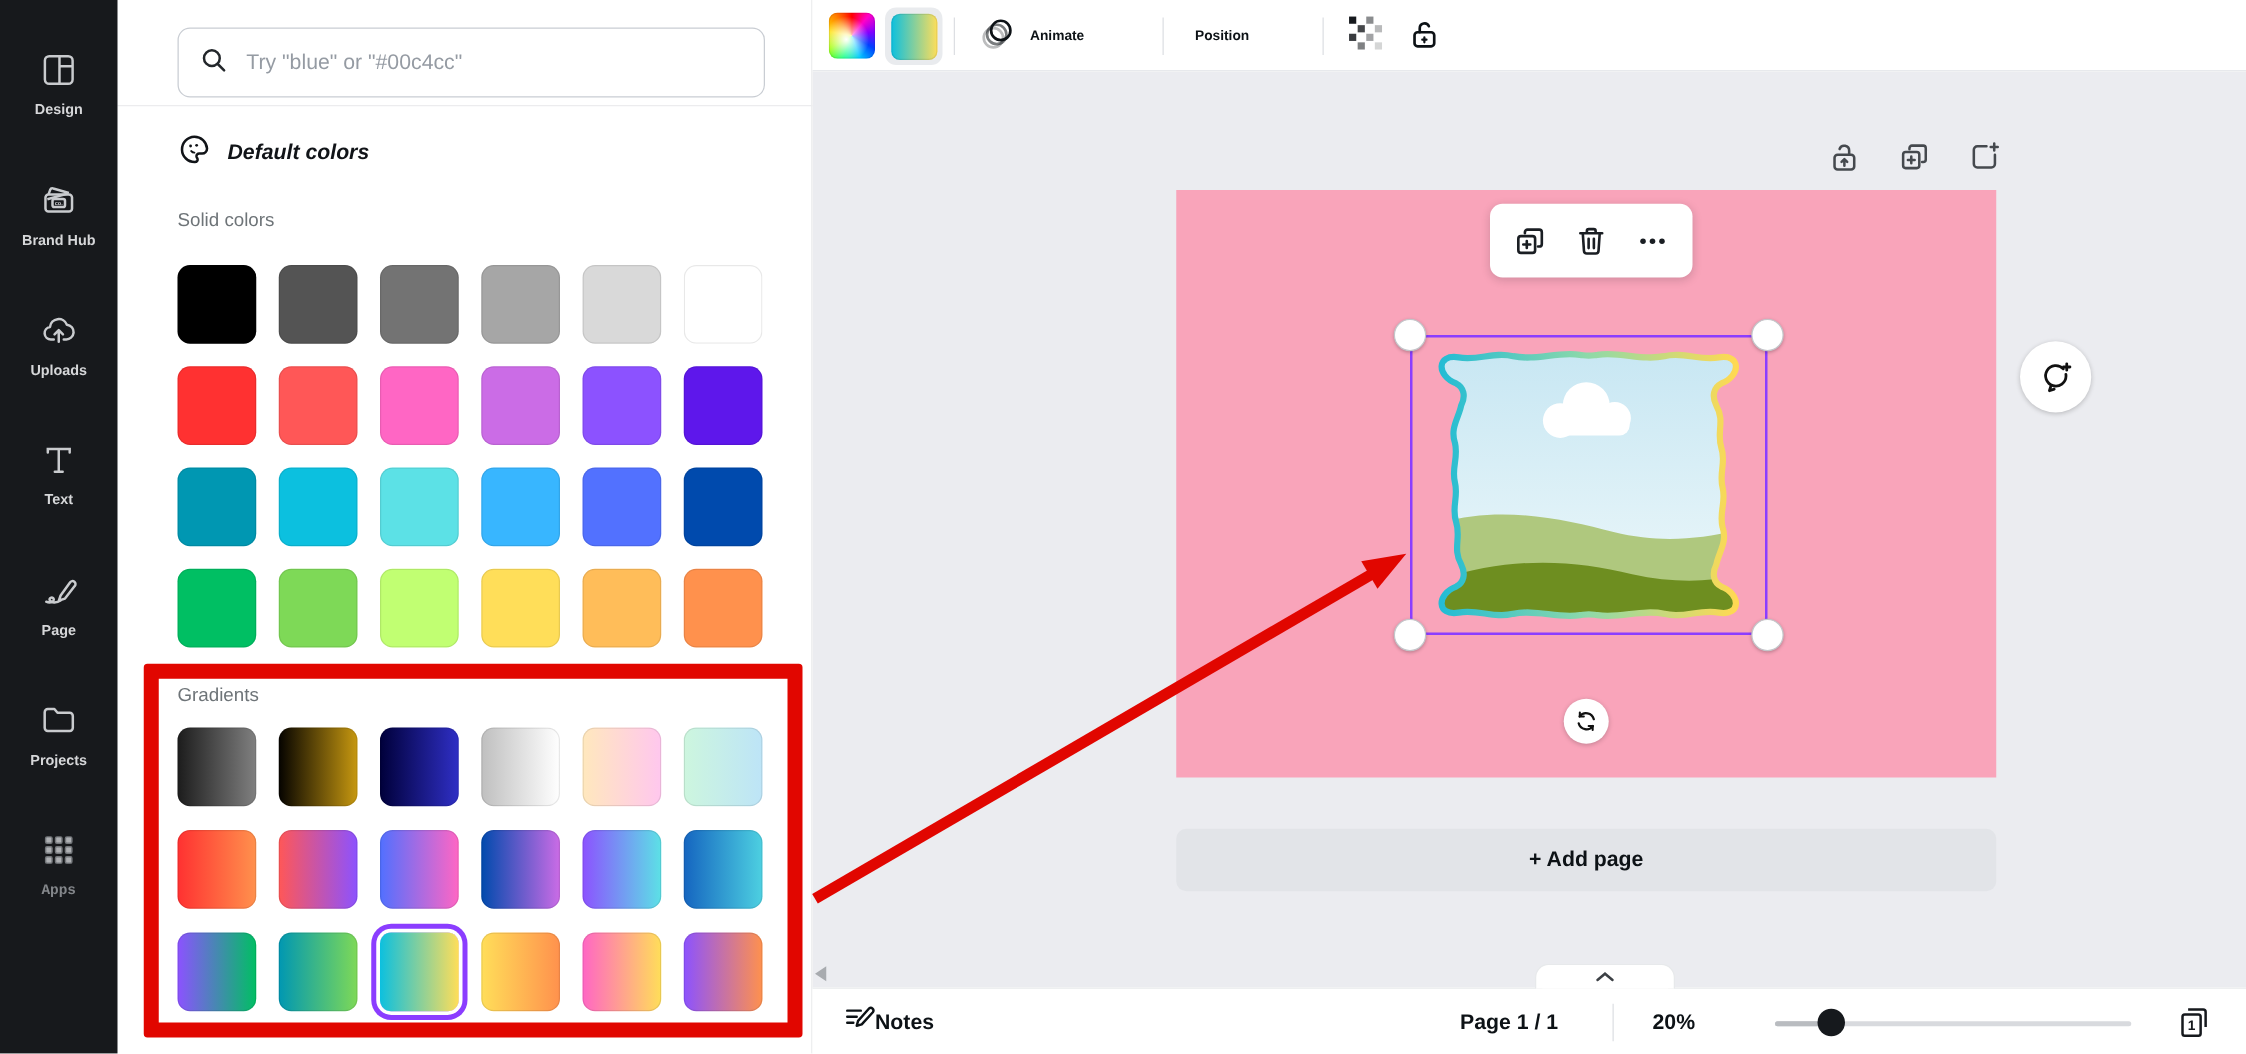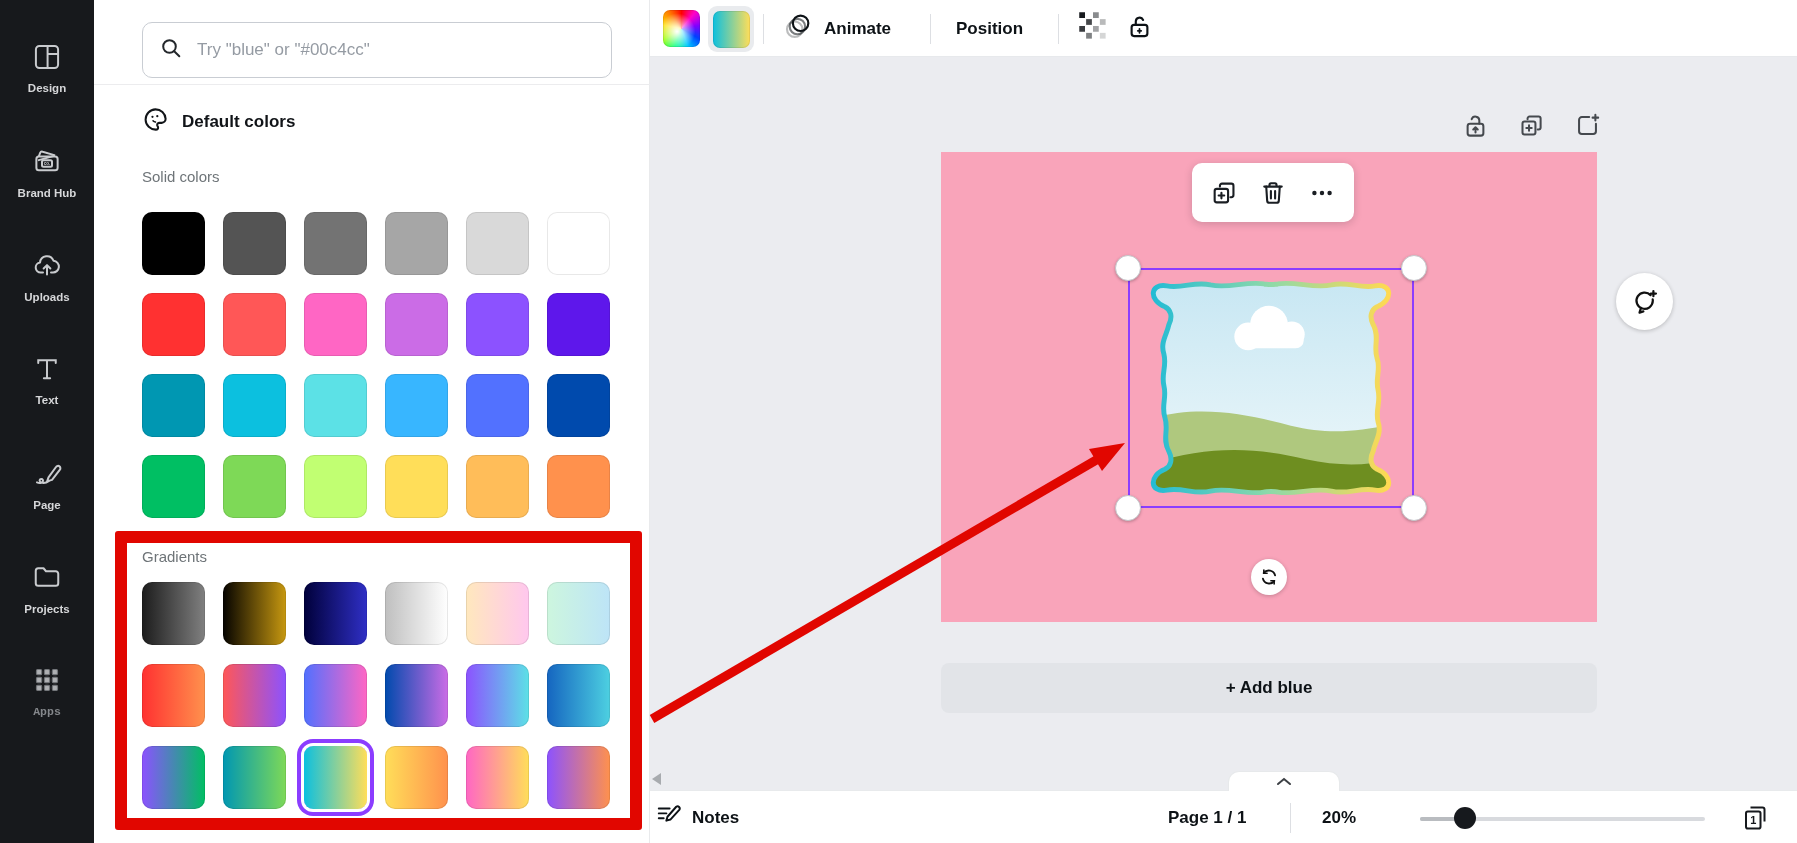--- a/index.html
+++ b/index.html
@@ -14,21 +14,21 @@
   .side-item svg{stroke:#c9cbce;}
   .side-item .lbl{font-size:11.5px;font-weight:700;margin-top:7px;color:#d6d7d9;}
   .side-item.dim .lbl{color:#84878b;font-family:Liberation Mono, monospace;}
   .side-item.dim svg{stroke:#84878b;opacity:.85;}
   
   .panel{position:absolute;left:94px;top:0;width:556px;height:843px;background:#fff;border-right:1px solid #e9eaec;z-index:4;}
   .search-box{position:absolute;left:48px;top:22px;width:470px;height:56px;border:1.5px solid #c9cdd3;border-radius:10px;
               display:flex;align-items:center;padding:0 16px;background:#fff;cursor:text;}
   .search-box .ph{color:#959ba3;font-size:17px;margin-left:14px;}
   .panel-divider{position:absolute;left:0;top:84px;width:556px;height:1px;background:#ececee;}
-  .def-header{position:absolute;left:48px;top:106px;display:flex;align-items:center;gap:13px;}
+  .def-header{position:absolute;left:48px;top:106px;display:flex;align-items:center;gap:13px;font-style:italic;}
   .def-header .t{font-size:17px;font-weight:700;color:#111418;}
   .sec-label{position:absolute;left:48px;font-size:15px;color:#6e7478;}
   .grid{position:absolute;left:48px;display:grid;grid-template-columns:repeat(6,63px);column-gap:18px;}
   #solid-grid{top:212px;row-gap:18px;}
   #gradient-grid{top:582px;row-gap:19px;}
   .swatch{width:63px;height:63px;border-radius:10px;box-shadow:inset 0 0 0 1px rgba(0,0,0,.09);cursor:pointer;}
   .swatch.selected{box-shadow:0 0 0 3px #ffffff,0 0 0 7px var(--selection);border-radius:9px;}
   .red-rect{position:absolute;left:115px;top:531px;width:527px;height:299px;border:12px solid var(--red);
             border-radius:3px;z-index:40;pointer-events:none;}
   
@@ -36,21 +36,21 @@
            display:flex;align-items:center;}
   .chip{width:37px;height:37px;border-radius:7px;cursor:pointer;}
   .rainbow{position:absolute;left:13px;top:10px;
      background:radial-gradient(circle at 38% 58%, #ffffff 0%, rgba(255,255,255,0) 58%),
        conic-gradient(from 0deg,#ff0000,#ff00c8,#8000ff,#0040ff,#00c8ff,#00ff80,#a0ff00,#ffe000,#ff8000,#ff0000);
      box-shadow:inset 0 0 0 1px rgba(0,0,0,.08);}
   .sel-chip-wrap{position:absolute;left:58px;top:6px;width:46px;height:46px;border-radius:9px;background:#e9ebee;
                  display:flex;align-items:center;justify-content:center;cursor:pointer;}
   .tb-divider{width:1px;height:30px;background:#dddfe3;position:absolute;top:14px;}
   .tb-btn{position:absolute;top:0;height:57px;display:flex;align-items:center;gap:10px;cursor:pointer;
-          font-size:17px;font-weight:600;color:#0d1216;}
+          font-size:11px;font-weight:600;color:#0d1216;}
   
   .workspace{position:absolute;left:650px;top:57px;width:1147px;height:733px;background:#ebecf0;}
   .canvas-controls{position:absolute;z-index:8;display:flex;gap:26px;}
   .cc-btn{width:30px;height:30px;display:flex;align-items:center;justify-content:center;cursor:pointer;}
   .pink-canvas{position:absolute;left:941px;top:152px;width:656px;height:470px;background:var(--pink);z-index:5;}
   .float-bar{position:absolute;left:1192px;top:163px;width:162px;height:59px;background:#fff;border-radius:10px;
              box-shadow:0 2px 8px rgba(20,22,26,.18);z-index:20;display:flex;align-items:center;justify-content:space-evenly;}
   .float-bar .fb-btn{width:34px;height:34px;display:flex;align-items:center;justify-content:center;cursor:pointer;border-radius:6px;}
   .sel-box{position:absolute;left:1128px;top:268px;width:286px;height:240px;border:2.5px solid var(--selection);z-index:10;}
   .handle{position:absolute;width:26px;height:26px;border-radius:50%;background:#fff;border:1px solid #c4c6ca;
@@ -351,32 +351,32 @@
 
   <div class="round-btn" style="left:1616px;top:273px;width:57px;height:57px;">
     <svg width="28" height="28" viewBox="0 0 24 24" fill="none" stroke="#111" stroke-width="1.9" stroke-linecap="round" stroke-linejoin="round">
       <path d="M16.8 6.1a7 7 0 1 0 1.9 4.9c0-.4 0-.8-.1-1.2"></path>
       <path d="M8.3 17.9l-1 3.2 3.3-1.1"></path>
       <path d="M19.2 2.6v4.4M17 4.8h4.4"></path>
     </svg>
   </div>
 
   <div class="add-page">
-    <span>+ Add blue</span>
+    <span>+ Add page</span>
   </div>
 
   <div class="scroll-arrow"></div>
   <div class="collapse-tab">
     <svg width="16" height="9" viewBox="0 0 16 9" fill="none" stroke="#3c4045" stroke-width="2" stroke-linecap="round">
         <path d="M2 7l6-5 6 5"></path>
       </svg>
   </div>
 
   <footer class="bottom-bar">
-    <div class="bb" style="left:5px;gap:11px;justify-content:flex-end;">
+    <div class="bb" style="left:24px;justify-content:flex-end;">
       <span><svg width="26" height="26" viewBox="0 0 24 24" fill="none" stroke="#0d1216" stroke-width="1.8" stroke-linecap="round" stroke-linejoin="round">
             <path d="M3.5 6h10M3.5 10.5h7M3.5 15h4.5"></path>
             <path d="M19.6 4.4a2 2 0 0 1 2.8 2.8l-8.2 9-3.7 1 1-3.6z"></path>
           </svg></span>
       <span>Notes</span>
     </div>
     <div class="bb" style="left:518px;">
       <span>Page 1 / 1</span>
     </div>
     <div class="bb-divider"></div>

